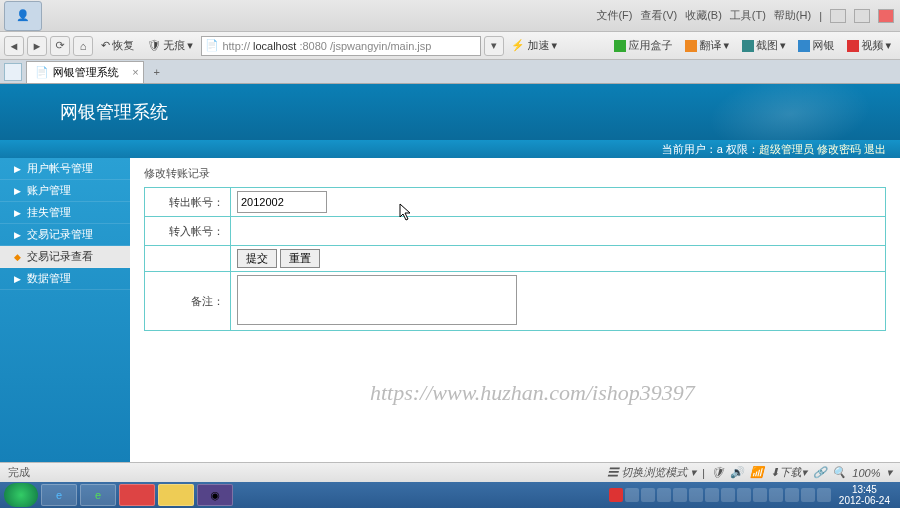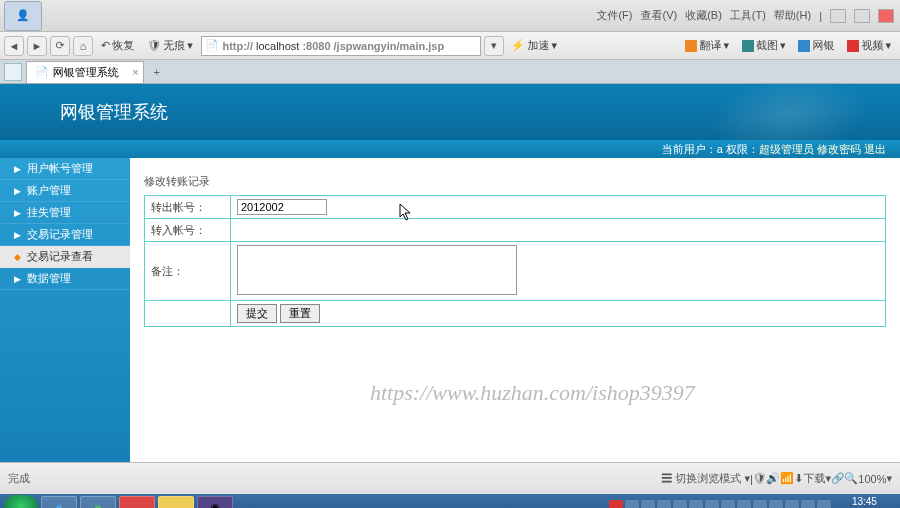--- a/index.html
+++ b/index.html
@@ -9,21 +9,21 @@
 .browser-top{height:32px;background:linear-gradient(#e8e8e8,#d8d8d8);display:flex;align-items:center;border-bottom:1px solid #bbb;}
 .avatar-box{width:38px;height:30px;background:#c8d8e8;border:1px solid #9ab;margin:0 4px;border-radius:3px;display:flex;align-items:center;justify-content:center;}
 .browser-title{flex:0 0 auto;padding-left:4px;color:#444;}
 .browser-top-right{margin-left:auto;display:flex;align-items:center;gap:8px;padding-right:6px;color:#555;}
 .win-btn{width:16px;height:14px;background:#ddd;border:1px solid #aaa;display:inline-block;cursor:pointer;}
 .win-btn.close{background:#e66;}
 
 .toolbar{height:28px;background:linear-gradient(#f4f4f4,#e4e4e4);display:flex;align-items:center;border-bottom:1px solid #bbb;padding:0 4px;gap:3px;}
 .tb-btn{width:20px;height:20px;border:1px solid #bbb;background:#f0f0f0;border-radius:3px;display:flex;align-items:center;justify-content:center;cursor:pointer;color:#555;}
 .addr-bar{flex:0 0 280px;height:20px;border:1px solid #aaa;background:#fff;display:flex;align-items:center;padding:0 4px;color:#888;gap:3px;}
-.addr-bar .url{color:#888;font-weight:bold;}
+.addr-bar .url{color:#888;}
 .addr-bar .host{color:#333;}
 .tb-label{padding:0 5px;color:#444;display:flex;align-items:center;gap:2px;cursor:pointer;}
 .sq{width:12px;height:12px;display:inline-block;}
 .sq.green{background:#3a3;}.sq.orange{background:#e82;}.sq.blue{background:#38c;}.sq.red{background:#d33;}.sq.teal{background:#388;}
 
 .tab-strip{height:24px;background:#d0d8e0;display:flex;align-items:center;border-bottom:1px solid #aaa;}
 .sidebar-toggle{width:18px;height:18px;background:#e8f0f8;border:1px solid #9bc;margin:0 4px;cursor:pointer;}
 .tab{height:22px;background:#fff;border:1px solid #aaa;border-bottom:none;padding:2px 24px 2px 8px;display:flex;align-items:center;gap:4px;position:relative;font-size:11px;}
 .tab-close{position:absolute;right:4px;color:#888;cursor:pointer;}
 .tab-add{width:18px;height:18px;margin-left:4px;color:#666;display:flex;align-items:center;justify-content:center;cursor:pointer;}
@@ -35,36 +35,36 @@
 .banner-deco{position:absolute;right:30px;top:-10px;width:160px;height:80px;background:radial-gradient(ellipse at center,rgba(255,255,255,0.15),transparent 70%);transform:skewX(-20deg);}
 .banner-strip{height:18px;background:linear-gradient(#1593c9,#0f7aad);color:#fff;font-size:11px;display:flex;align-items:center;justify-content:flex-end;padding-right:14px;}
 .banner-strip .link{color:#ffd;cursor:pointer;}
 
 .workspace{flex:1;display:flex;}
 .side{width:130px;background:linear-gradient(#2aa0d4,#1580b8);display:flex;flex-direction:column;}
 .side-item{height:22px;display:flex;align-items:center;padding-left:14px;color:#fff;font-size:11px;cursor:pointer;border-bottom:1px solid rgba(255,255,255,0.12);gap:6px;}
 .side-item.active{background:#e8e8e8;color:#333;}
 .side-item .arr{font-size:9px;}
 
-.main{flex:1;padding:16px 14px;}
+.main{flex:1;padding:8px 14px;}
 .panel-title{font-size:11px;color:#555;margin-bottom:6px;}
 .form-table{width:100%;border-collapse:collapse;}
 .form-table td{border:1px solid #6cc;padding:3px 6px;font-size:11px;color:#444;}
-.form-table td.lbl{width:86px;}
-.inp{border:1px solid #999;height:16px;padding:0 3px;font-size:11px;width:90px;}
+.form-table td.lbl{width:86px;text-align:right;}
+.inp{border:1px solid #999;height:22px;padding:0 3px;font-size:11px;width:90px;}
 .txtarea{width:280px;height:50px;border:1px solid #999;font-size:11px;resize:none;}
 .btn{border:1px solid #888;background:#eee;padding:1px 8px;font-size:11px;cursor:pointer;}
 
 .watermark{position:absolute;left:370px;top:380px;color:#bbb;font-size:22px;font-style:italic;pointer-events:none;font-family:Georgia,serif;}
 
 .cursor{position:absolute;left:398px;top:203px;width:16px;height:20px;pointer-events:none;}
 
 
-.status{height:32px;background:linear-gradient(#f0f0f0,#e0e0e0);border-top:1px solid #bbb;display:flex;align-items:center;padding:0 8px;font-size:11px;color:#555;}
-.status-right{margin-left:auto;display:flex;align-items:center;}
+.status{height:20px;background:linear-gradient(#f0f0f0,#e0e0e0);border-top:1px solid #bbb;display:flex;align-items:center;padding:0 8px;font-size:11px;color:#555;}
+.status-right{margin-left:auto;display:flex;align-items:center;gap:6px;font-style:italic;}
 
 
 .taskbar{height:26px;background:linear-gradient(#3a6ea5,#2a5a8f);display:flex;align-items:center;padding:0 4px;}
 .start{width:34px;height:24px;background:radial-gradient(circle,#3c6,#174);border-radius:12px;cursor:pointer;}
 .task-icon{width:36px;height:22px;margin-left:3px;background:rgba(255,255,255,0.15);border:1px solid rgba(255,255,255,0.25);border-radius:2px;cursor:pointer;display:flex;align-items:center;justify-content:center;}
 .tray{margin-left:auto;display:flex;align-items:center;gap:2px;color:#fff;font-size:10px;}
 .tray-icon{width:14px;height:14px;background:rgba(255,255,255,0.2);border-radius:2px;}
 .clock{text-align:center;padding:0 6px;line-height:11px;}
 </style>
 </head>
@@ -95,20 +95,24 @@
   <div class="addr-bar">
     <span>📄</span>
     <span class="url">http://</span>
       <span class="host">localhost</span>
       <span class="url">:8080</span>
       <span class="url">/jspwangyin/main.jsp</span>
   </div>
   <div class="tb-btn">▾</div>
   <div class="tb-label">⚡<span>加速</span>▾</div>
   <span style="flex:1"></span>
+  <div class="tb-label">
+      <span class="sq green"></span>
+      <span>应用盒子</span>
+    </div>
   <div class="tb-label"><span class="sq orange"></span><span>翻译</span>▾</div>
   <div class="tb-label"><span class="sq teal"></span><span>截图</span>▾</div>
   <div class="tb-label">
       <span class="sq blue"></span>
       <span>网银</span>
     </div>
   <div class="tb-label"><span class="sq red"></span><span>视频</span>▾</div>
 </div>
 
 <div class="tab-strip">
@@ -167,29 +171,29 @@
         <tbody>
             <tr>
           <td class="lbl">转出帐号：</td>
           <td><input class="inp" value="2012002" style=""></td>
         </tr>
         <tr>
           <td class="lbl">转入帐号：</td>
           <td><input class="inp" style="visibility: hidden;" value=""></td>
         </tr>
         <tr>
-          <td class="lbl">备注：</td>
-          <td><textarea class="txtarea" style=""></textarea></td>
-        </tr>
-        <tr>
           <td class="lbl"></td>
           <td>
             <button class="btn">提交</button>
             <button class="btn">重置</button>
           </td>
+        </tr>
+        <tr>
+          <td class="lbl">备注：</td>
+          <td><textarea class="txtarea" style=""></textarea></td>
         </tr>
       </tbody>
         </table>
     </div>
   </div>
 </div>
 
 <div class="watermark">https://www.huzhan.com/ishop39397</div>
 
 <svg class="cursor" viewBox="0 0 16 20">

